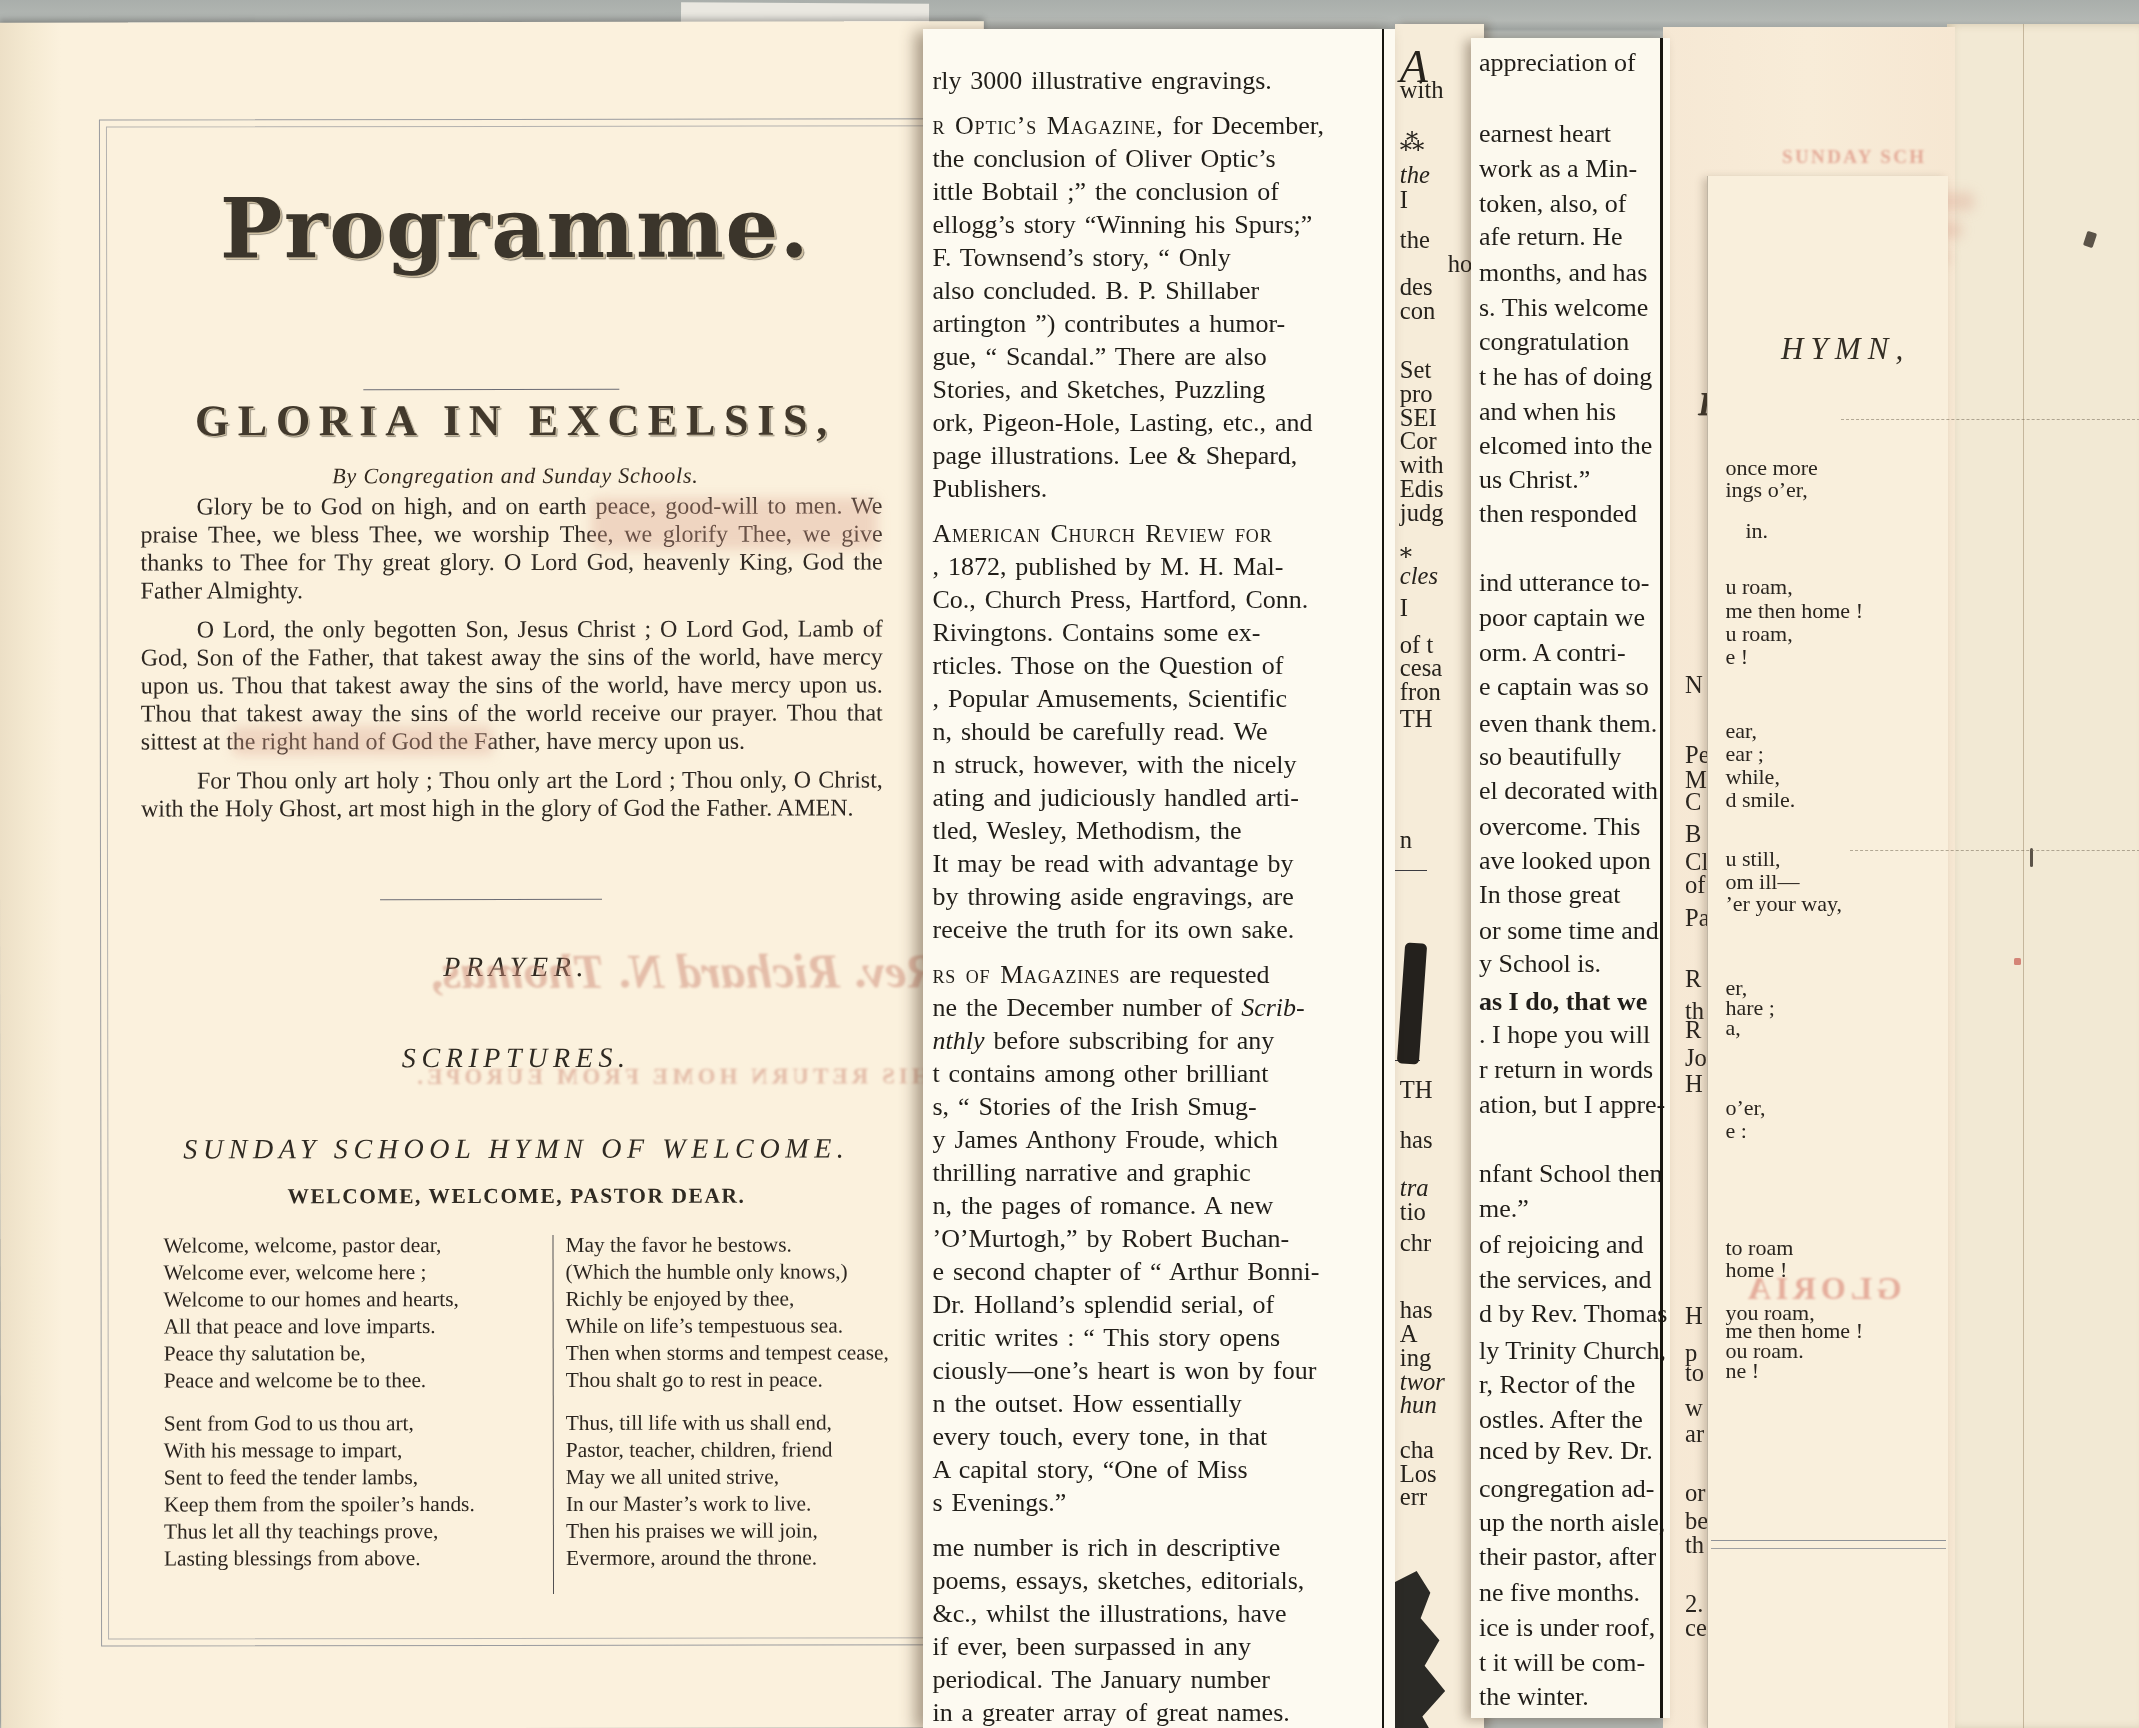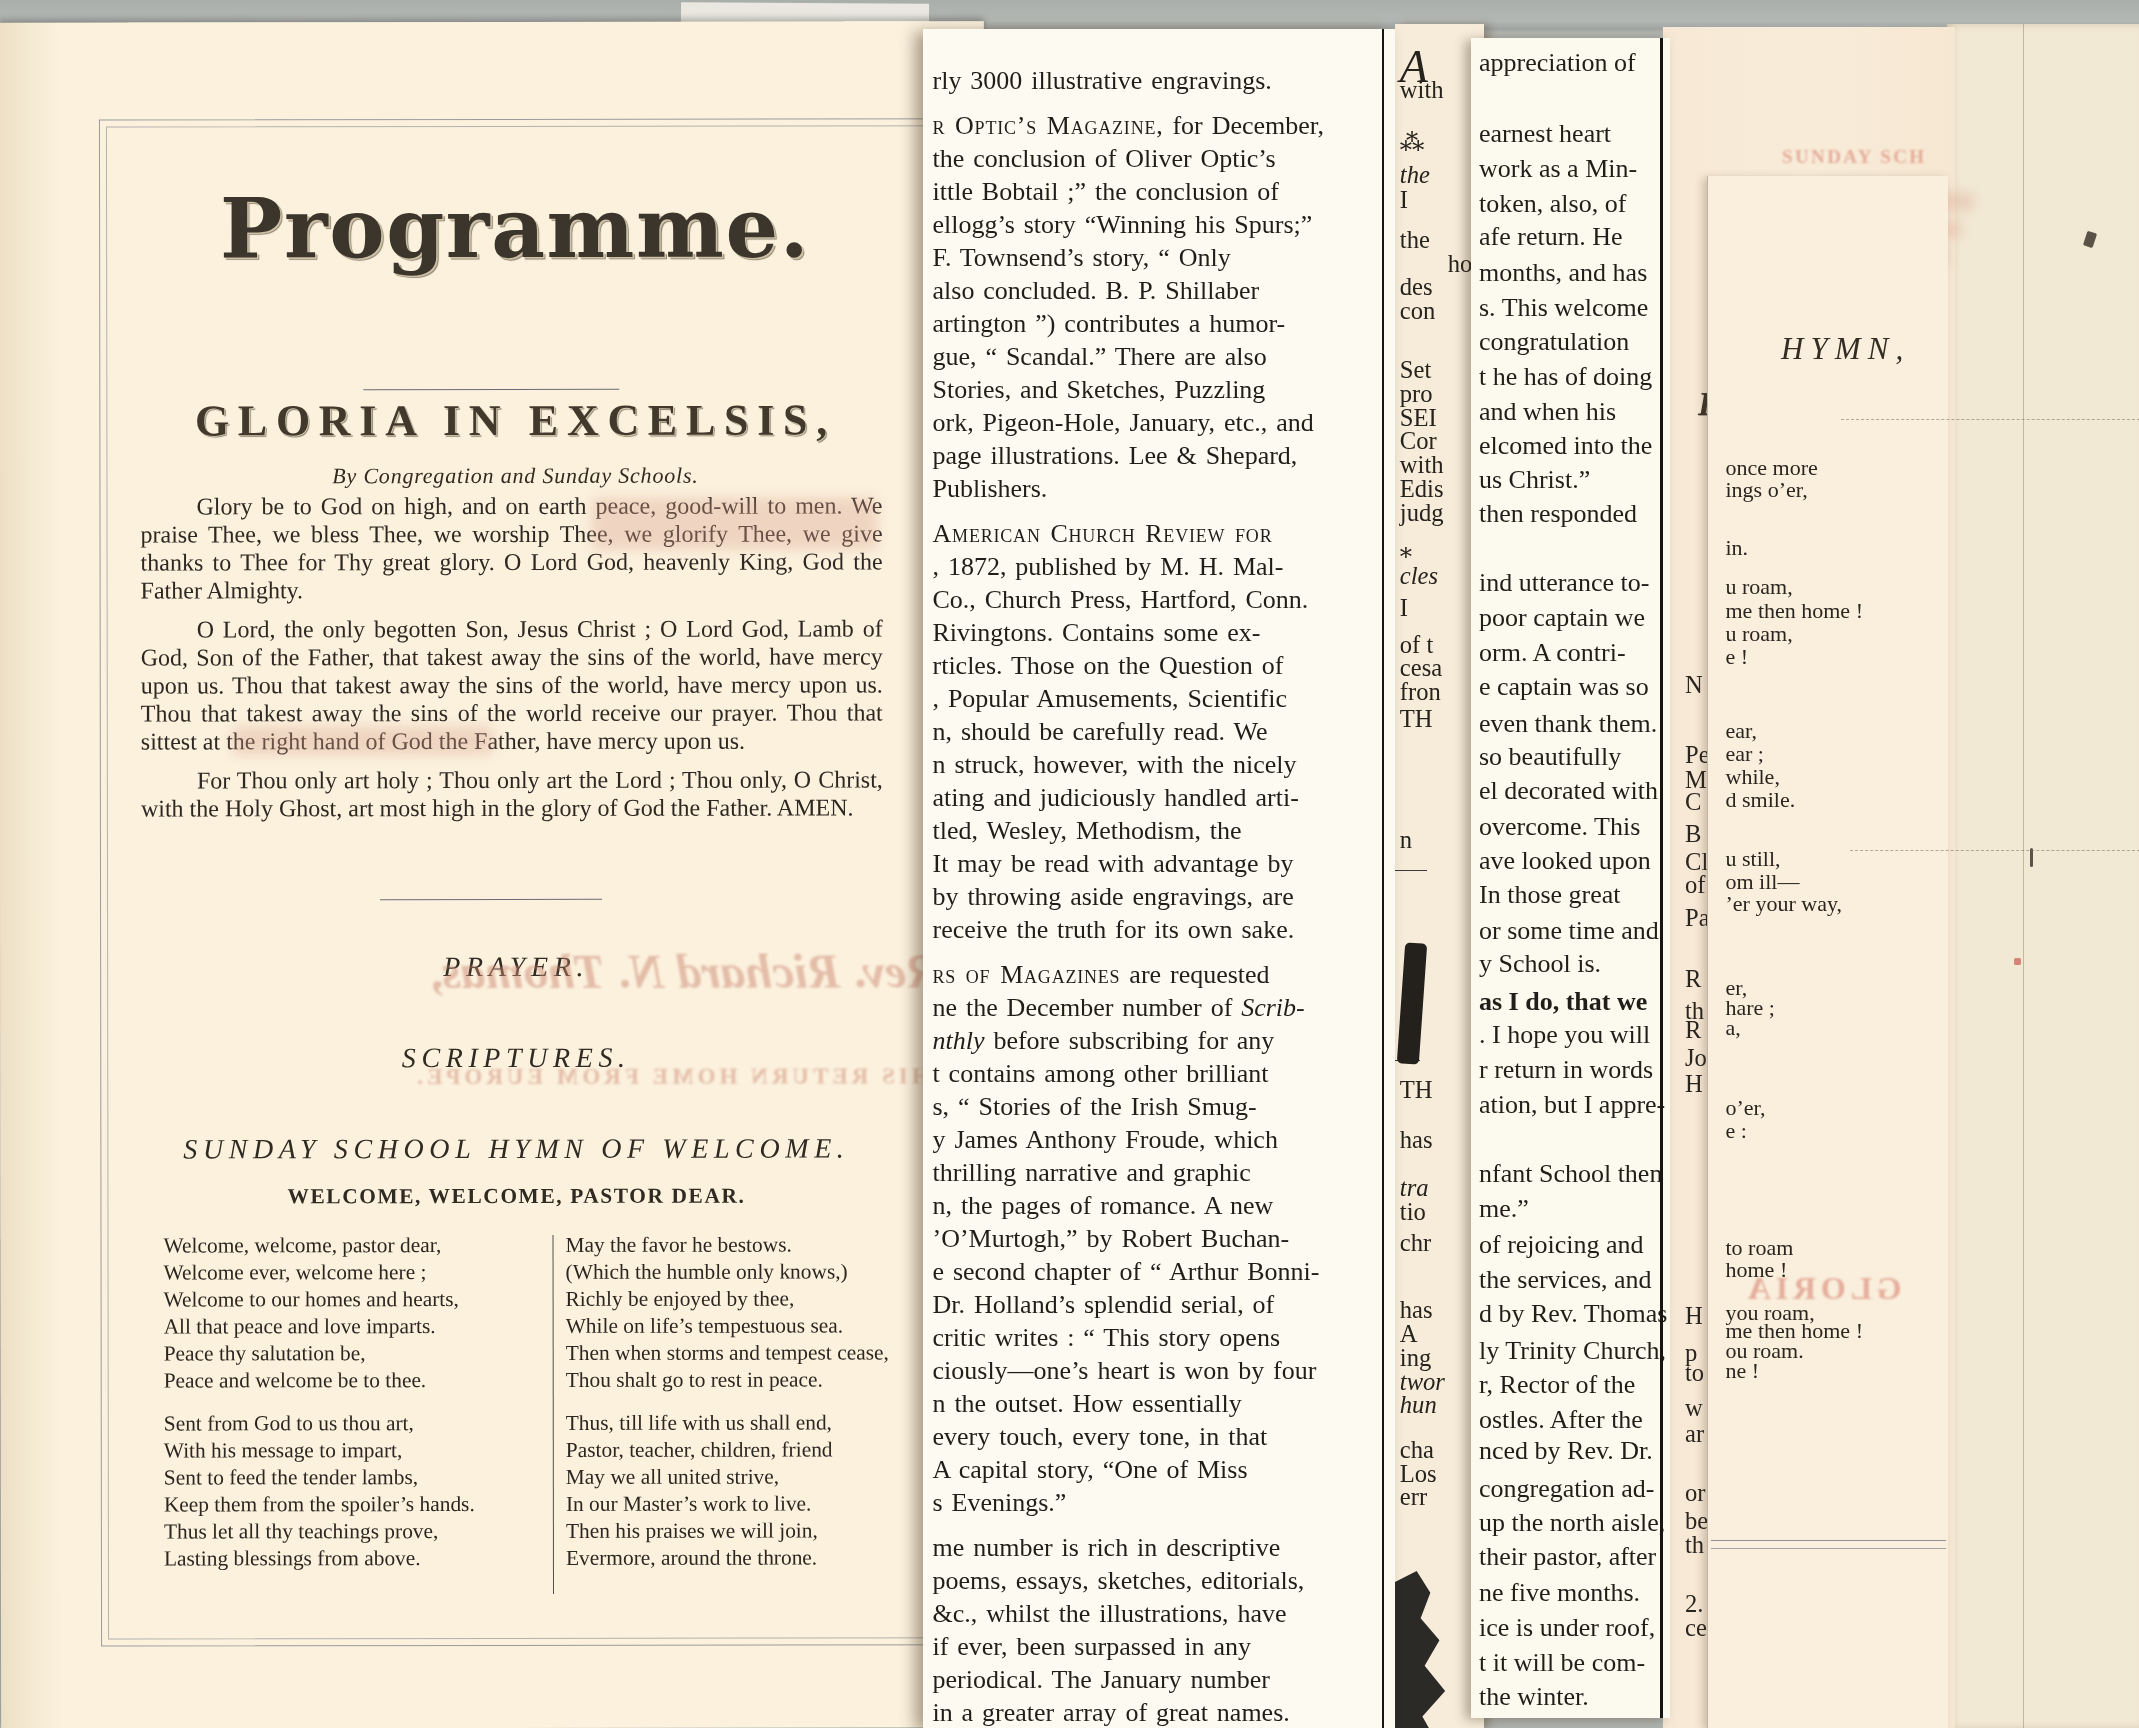--- a/index.html
+++ b/index.html
@@ -207,21 +207,21 @@
     <div class="mline"><span>rly 3000 illustrative engravings.</span></div>
         <div class="mline mt"><span class="sc">r Optic’s Magazine,</span><span> for December,</span></div>
         <div class="mline"><span>the conclusion of Oliver Optic’s</span></div>
         <div class="mline"><span>ittle Bobtail ;” the conclusion of</span></div>
         <div class="mline"><span>ellogg’s story “Winning his Spurs;”</span></div>
         <div class="mline"><span>F.  Townsend’s  story,  “ Only</span></div>
         <div class="mline"><span>also concluded.  B. P. Shillaber</span></div>
         <div class="mline"><span>artington ”)  contributes  a humor-</span></div>
         <div class="mline"><span>gue, “ Scandal.”   There are also</span></div>
         <div class="mline"><span>Stories,  and  Sketches,  Puzzling</span></div>
-        <div class="mline"><span>ork, Pigeon-Hole, January, etc., and</span></div>
+        <div class="mline"><span>ork, Pigeon-Hole, Lasting, etc., and</span></div>
         <div class="mline"><span>page illustrations.  Lee &amp; Shepard,</span></div>
         <div class="mline"><span>Publishers.</span></div>
         <div class="mline mt"><span class="sc">American  Church  Review  for</span></div>
         <div class="mline"><span>,  1872,  published  by  M. H. Mal-</span></div>
         <div class="mline"><span>Co., Church Press, Hartford, Conn.</span></div>
         <div class="mline"><span>Rivingtons.   Contains  some  ex-</span></div>
         <div class="mline"><span>rticles.   Those on the Question of</span></div>
         <div class="mline"><span>,  Popular  Amusements,  Scientific</span></div>
         <div class="mline"><span>n,  should  be  carefully  read.   We</span></div>
         <div class="mline"><span>n struck,  however,  with the nicely</span></div>
@@ -342,21 +342,21 @@
     <div class="blurbar" style="left:132px;top:194px;width:167px;height:17.5px;"></div>
     <div class="blurbar" style="left:137px;top:222px;width:149px;height:16px;"></div>
   </div>
 
   <div class="page" id="stripHymn">
     <div>
 
     <div class="hline htitle" style="top: 155px;">HYMN,</div>
         <div class="hline" style="top: 279px;">once more</div>
         <div class="hline" style="top: 301px;">ings o’er,</div>
-        <div class="hline" style="top: 359px;">in.</div>
+        <div class="hline" style="top: 342px; margin-left: 20px;">in.</div>
         <div class="hline" style="top: 398px;">u roam,</div>
         <div class="hline" style="top: 422px;">me then home !</div>
         <div class="hline" style="top: 445px;">u roam,</div>
         <div class="hline" style="top: 468px;">e !</div>
         <div class="hline" style="top: 542px;">ear,</div>
         <div class="hline" style="top: 565px;">ear ;</div>
         <div class="hline" style="top: 588px;">while,</div>
         <div class="hline" style="top: 611px;">d smile.</div>
         <div class="hline" style="top: 670px;">u still,</div>
         <div class="hline" style="top: 693px;">om ill—</div>

